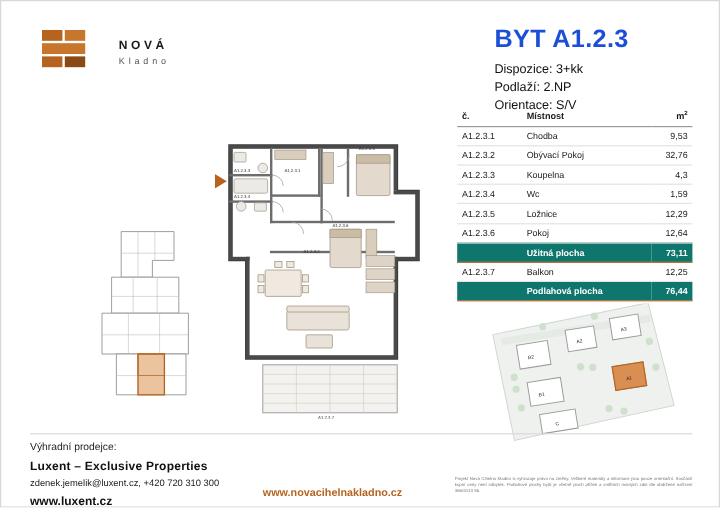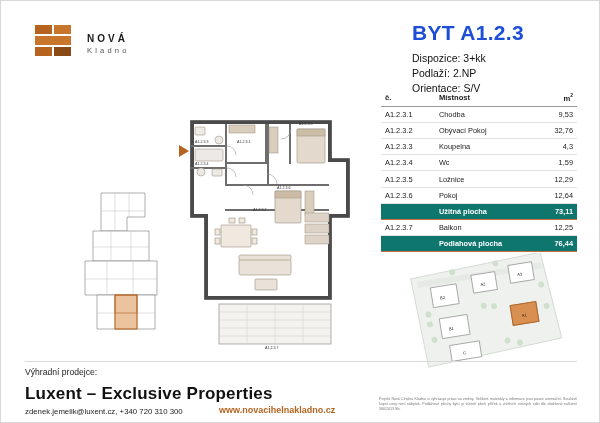--- a/index.html
+++ b/index.html
@@ -10,21 +10,21 @@
     position: relative;
     overflow: hidden;
   }
   .sheet {
     position: absolute; inset: 0;
     border: 1px solid #d8d8d8;
   }
 
   
   .logo-block { position: absolute; left: 34px; top: 22px; width: 190px; }
-  .logo-row { display: flex; align-items: center; }
+  .logo-row { display: flex; align-items: center; gap: 12px; }
   .logo-mark { width: 42px; height: 42px; position: relative; flex: 0 0 42px; }
   .logo-mark i { position: absolute; background: #b5631f; display: block; }
   .logo-mark i:nth-child(1) { left: 0; top: 2px; width: 17px; height: 9px; }
   .logo-mark i:nth-child(2) { left: 19px; top: 2px; width: 17px; height: 9px; background:#c9762d; }
   .logo-mark i:nth-child(3) { left: 0; top: 13px; width: 36px; height: 9px; background:#c9762d; }
   .logo-mark i:nth-child(4) { left: 0; top: 24px; width: 17px; height: 9px; }
   .logo-mark i:nth-child(5) { left: 19px; top: 24px; width: 17px; height: 9px; background:#8a4a16; }
   .logo-text { margin-left: 10px; }
   .logo-nova { font-size: 10px; letter-spacing: 3px; color: #1a1a1a; font-weight: 700; }
   .logo-cihelna { font-size: 25px; letter-spacing: 1px; color: #111; font-weight: 700; line-height: 1.05; }
@@ -54,21 +54,21 @@
 
   
   .mini-plan { position: absolute; left: 70px; top: 190px; width: 100px; height: 150px; }
 
   
   .site { position: absolute; left: 398px; top: 252px; width: 180px; height: 120px; }
 
   
   .footer { position: absolute; left: 24px; top: 366px; width: 330px; font-size: 8px; color: #222; }
   .footer .lead { font-size: 8.6px; margin-bottom: 7px; }
-  .footer .brand { font-size: 17px; font-weight: 700; color: #111; letter-spacing: .2px; }
+  .footer .brand { font-size: 10px; font-weight: 700; color: #111; letter-spacing: .2px; }
   .footer .contact { margin-top: 3px; font-size: 7.8px; color: #222; }
   .footer .web { margin-top: 6px; font-size: 10px; font-weight: 700; color: #111; }
   .footer-rule { position: absolute; left: 24px; top: 360px; width: 552px; height: 1px; background: #d9d9d9; }
   .site-url { position: absolute; left: 218px; top: 404px; font-size: 9px; font-weight: 700; color: #b5631f; }
   .disclaimer { position: absolute; left: 378px; top: 396px; width: 198px; font-size: 3.6px; line-height: 1.45; color: #777; text-align: justify; }
 
   .lbl { font-size: 3.6px; fill: #333; font-family: "Liberation Sans", sans-serif; }
   .lbl-b { font-size: 4px; fill: #222; font-family: "Liberation Sans", sans-serif; }
 </style>
 </head>
@@ -350,19 +350,19 @@
           <text class="lbl-b" x="58" y="97">C</text>
         </g>
       </g>
     </svg>
   </div>
 
   <div class="footer-rule"></div>
   <div class="footer">
     <div class="lead">Výhradní prodejce:</div>
     <div class="brand">Luxent – Exclusive Properties</div>
-    <div class="contact">zdenek.jemelik@luxent.cz, +340 720 310 300</div>
+    <div class="contact">zdenek.jemelik@luxent.cz, +420 720 310 300</div>
     <div class="web">www.luxent.cz</div>
   </div>
   <div class="site-url">www.novacihelnakladno.cz</div>
   <div class="disclaimer">Projekt Nová Cihelna Kladno si vyhrazuje právo na změny. Veškeré materiály a informace jsou pouze orientační. Součástí kupní ceny není nábytek. Podlahové plochy bytů je včetně ploch příček a vnitřních nosných zdin dle obdržené nařízení 366/2013 Sb.</div>
 
 </div>
 
 </body></html>

